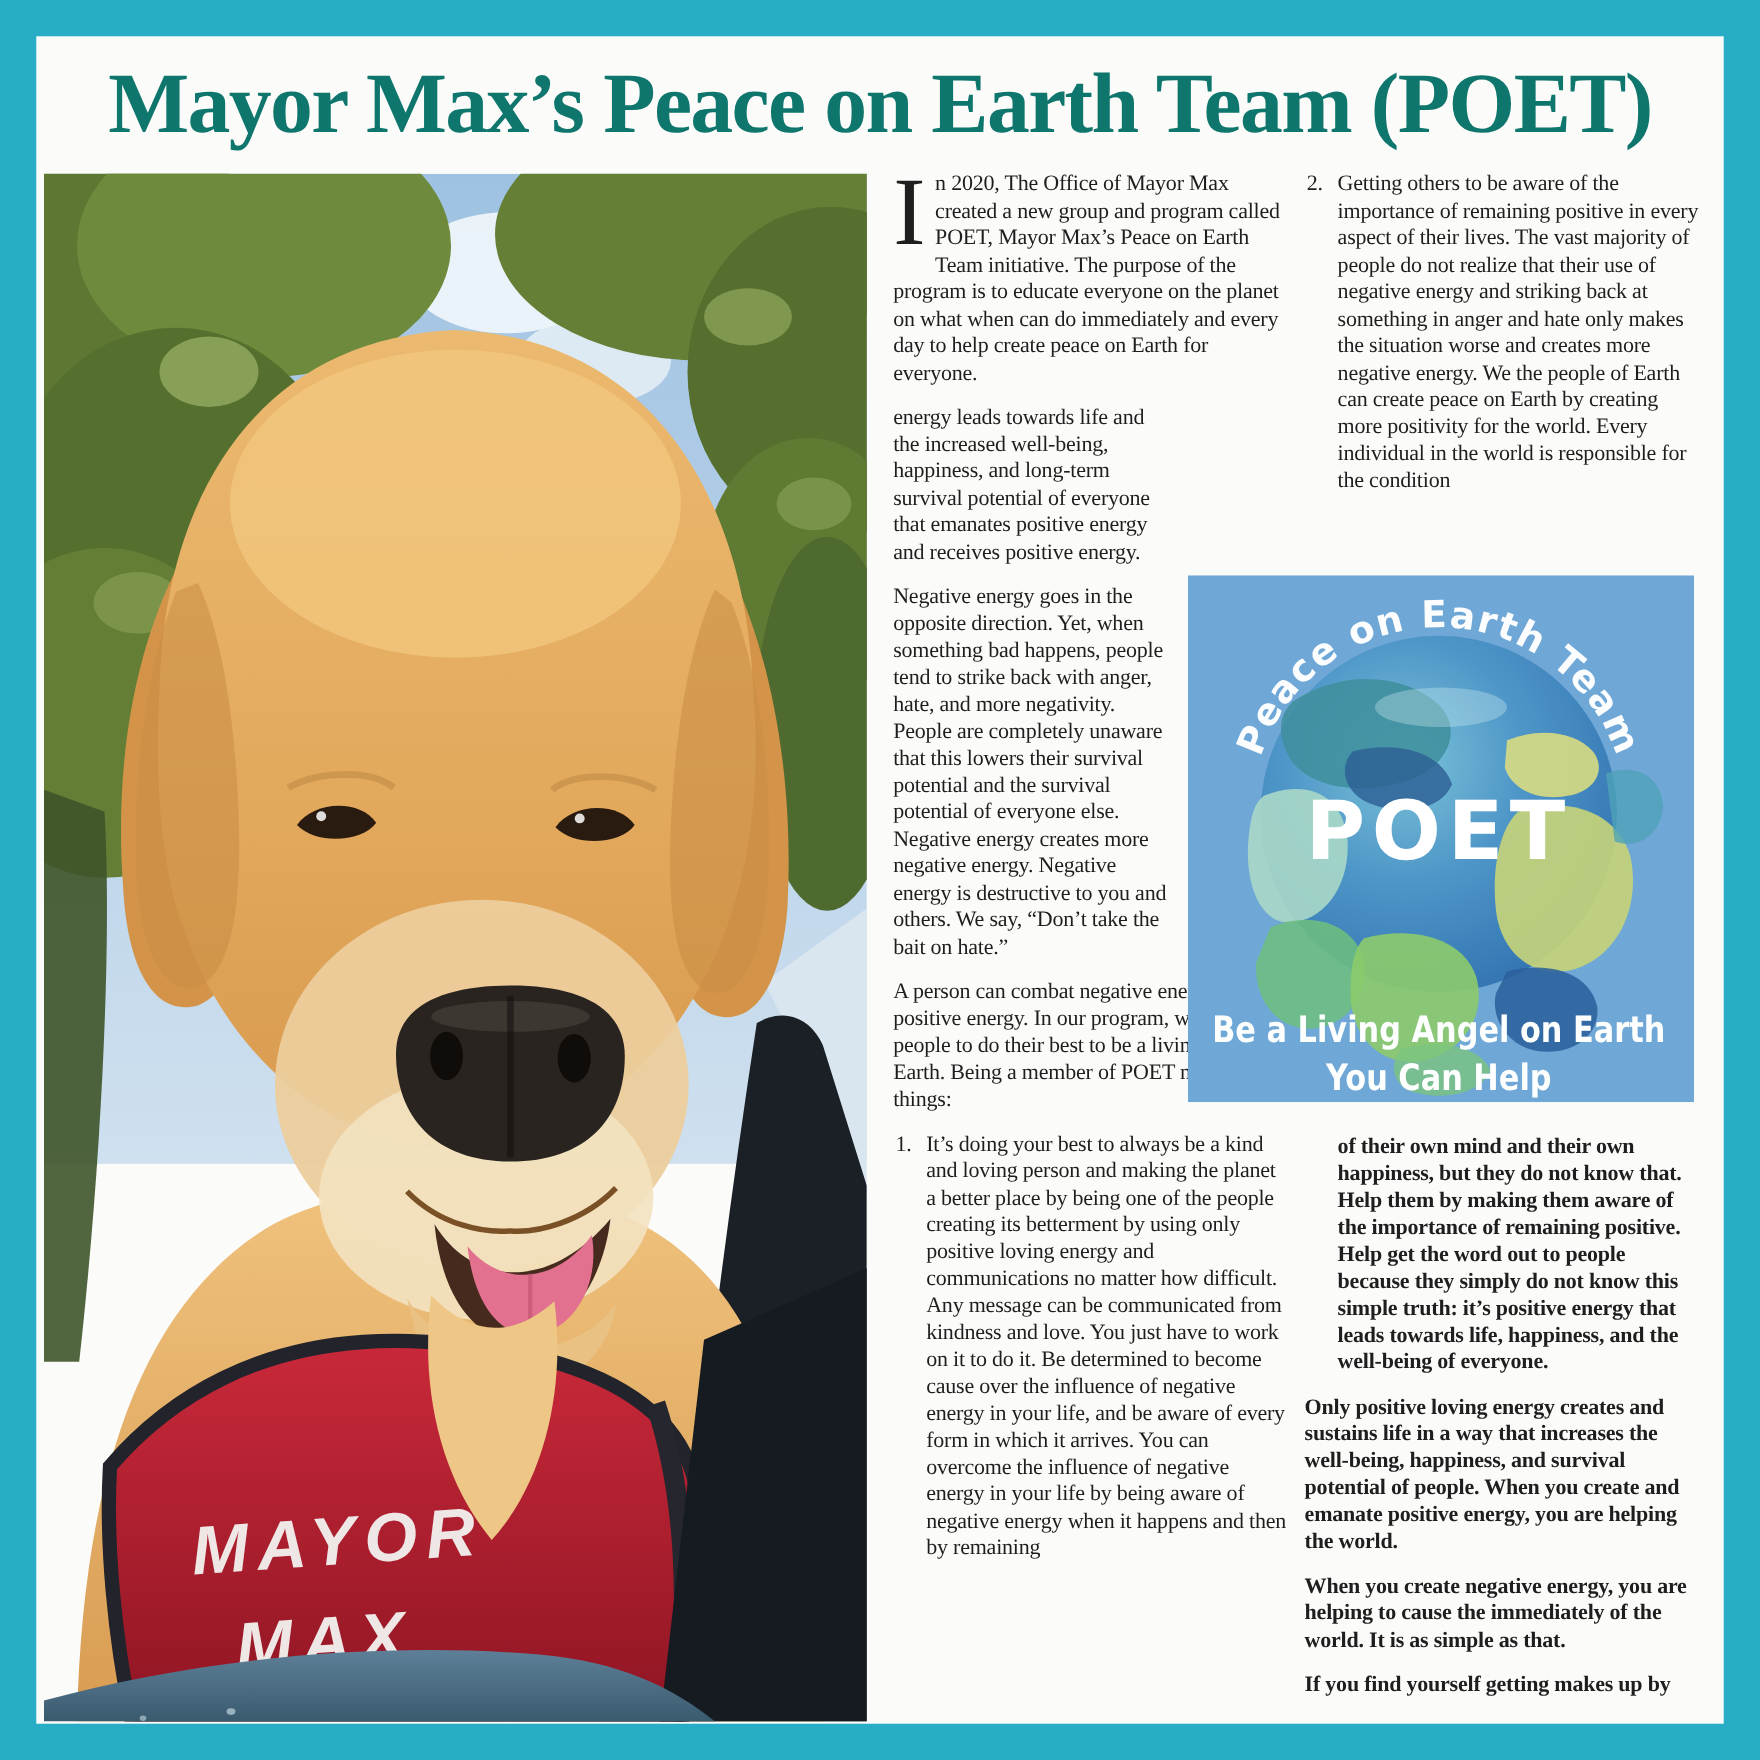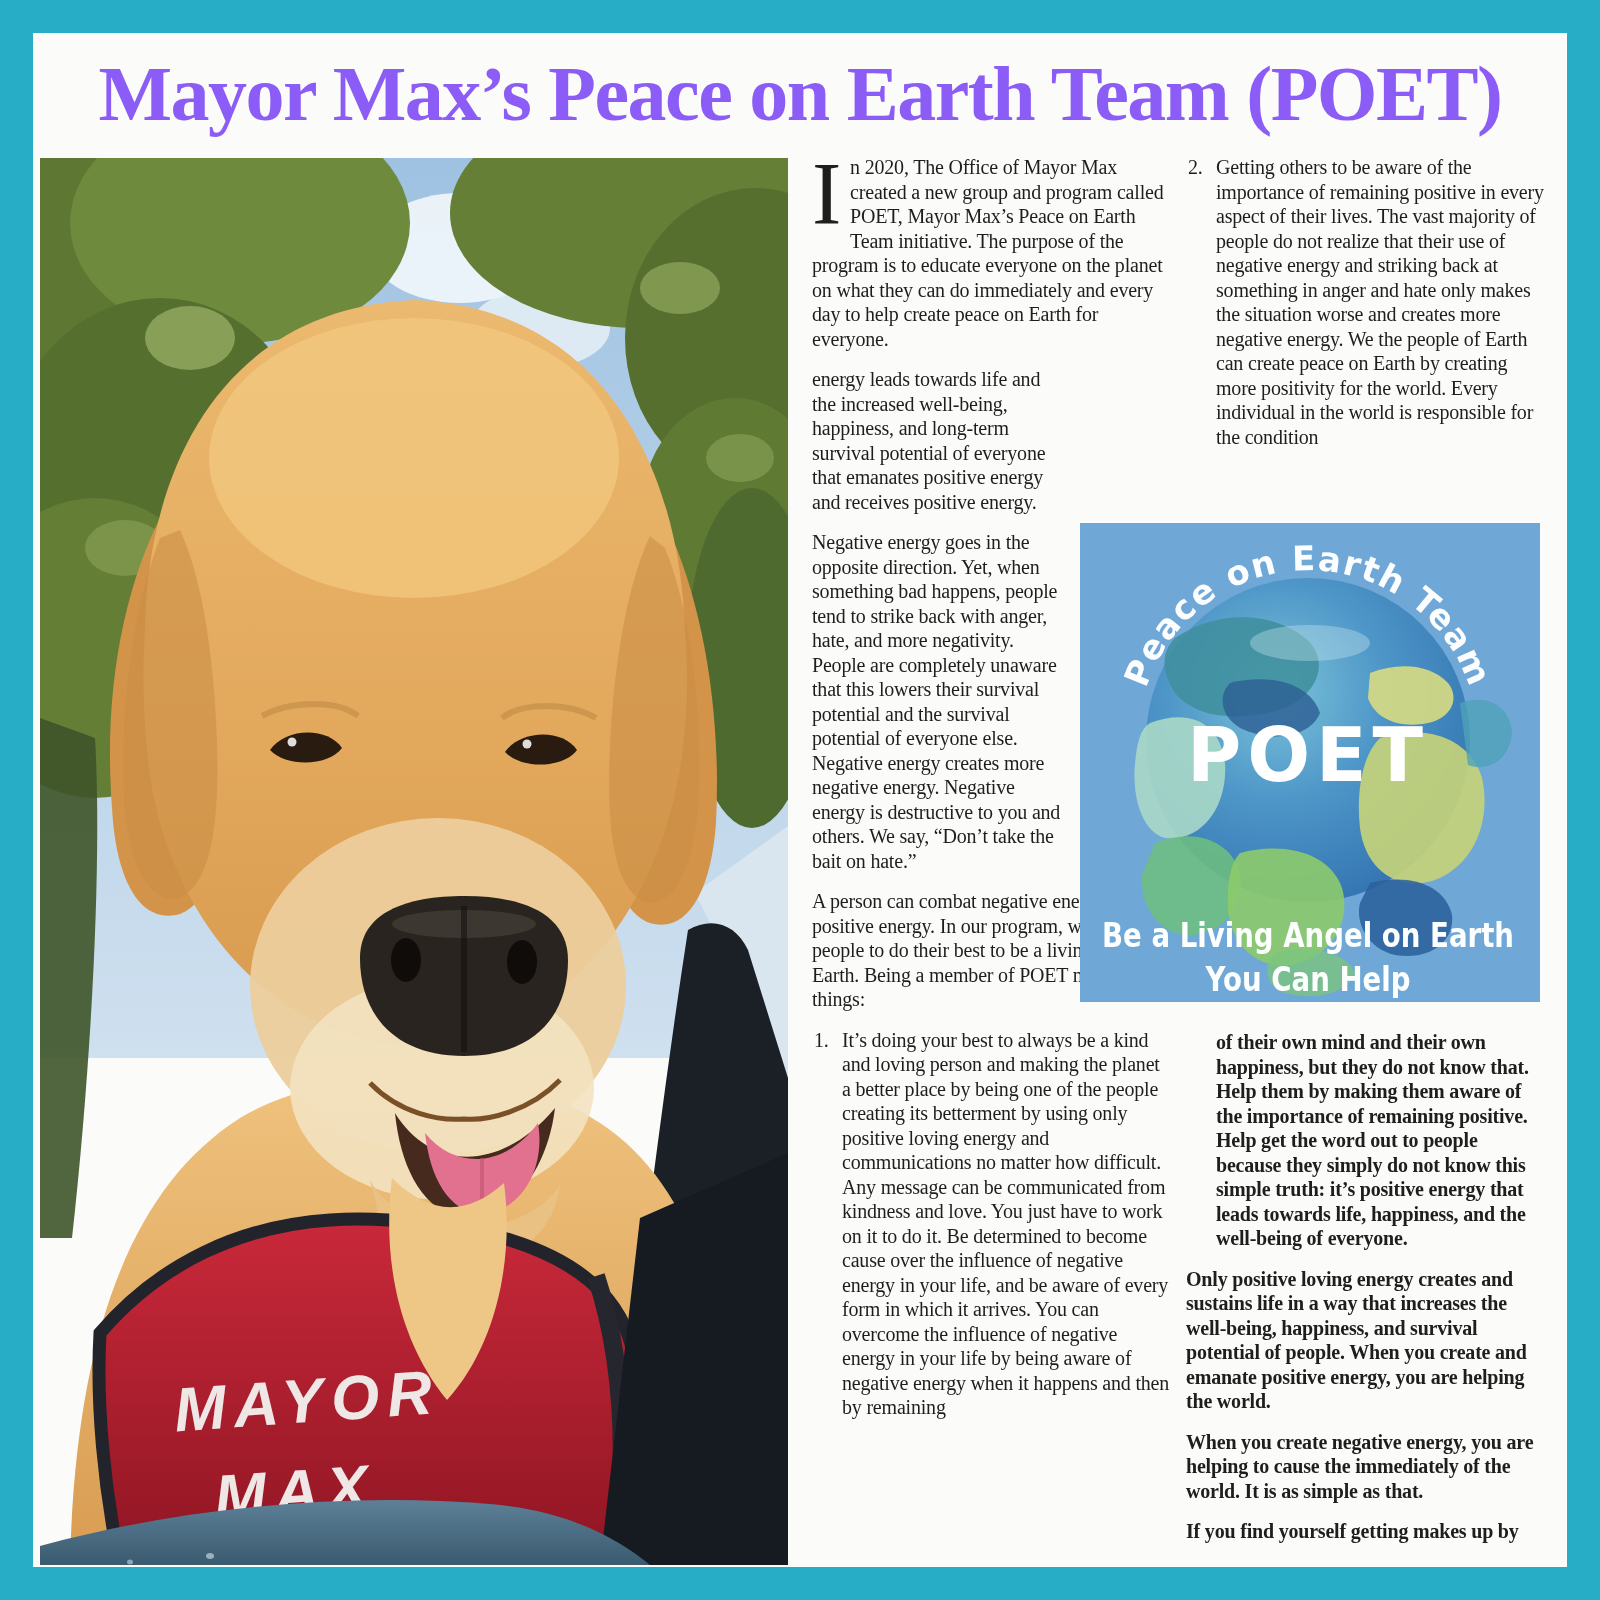--- a/index.html
+++ b/index.html
@@ -2,21 +2,21 @@
 <html><head>
 <meta charset="utf-8">
 <style>
   html,body{margin:0;padding:0;background:#e8e8e8;}
   .canvas{position:relative;width:1600px;height:1600px;background:#28ADC6;overflow:hidden;
           font-family:"Liberation Serif",serif;}
   .page{position:absolute;left:33px;top:33px;width:1534px;height:1534px;background:#FBFBF9;}
 
   .title{position:absolute;left:0;right:0;top:16px;margin:0;text-align:center;
          font-family:"Liberation Serif",serif;font-weight:bold;font-size:78px;
-         letter-spacing:-1.5px;color:#8b5cf6;}
+         letter-spacing:-1.5px;color:#0f766e;}
 
   .photo{position:absolute;left:7px;top:125px;width:748px;height:1407px;z-index:1;}
   .photo svg{display:block;}
 
   .col{position:absolute;z-index:2;font-size:20px;line-height:24.5px;color:#1E1E1E;
        letter-spacing:-0.2px;}
   .col1{left:779px;top:122px;width:360px;}
   .col2{left:1153px;top:122px;width:360px;height:1412px;}
   .para{margin:0 0 16px 0;}
   .para.nogap{margin-bottom:0;}
@@ -141,21 +141,21 @@
         <polygon points="600,1060 748,995 748,1407 560,1407" fill="#151B20"></polygon>
 
         <path d="M0,1388 C140,1350 300,1334 450,1346 C522,1352 572,1376 610,1407 L0,1407 Z" fill="url(#panel)"></path>
         <ellipse cx="170" cy="1398" rx="4" ry="3" fill="#AFC6D2" opacity="0.8"></ellipse>
         <ellipse cx="90" cy="1404" rx="3" ry="2.5" fill="#AFC6D2" opacity="0.7"></ellipse>
       </svg>
     </div>
 
     <div class="col col1">
       <p class="para">
-        <span class="dropcap">I</span><span>n 2020, The Office of Mayor Max created a new group and program called POET, Mayor Max’s Peace on Earth Team initiative. The purpose of the program is to educate everyone on the planet on what they can do immediately and every day to help create peace on Earth for everyone.</span>
+        <span class="dropcap">I</span><span>n 2020, The Office of Mayor Max created a new group and program called POET, Mayor Max’s Peace on Earth Team initiative. The purpose of the program is to educate everyone on the planet on what when can do immediately and every day to help create peace on Earth for everyone.</span>
       </p>
       <p class="para narrow">energy leads towards life and the increased well-being, happiness, and long-term survival potential of everyone that emanates positive energy and receives positive energy.</p>
       <p class="para narrow">Negative energy goes in the opposite direction. Yet, when something bad happens, people tend to strike back with anger, hate, and more negativity. People are completely unaware that this lowers their survival potential and the survival potential of everyone else. Negative energy creates more negative energy. Negative energy is destructive to you and others. We say, “Don’t take the bait on hate.”</p>
       <p class="para">A person can combat negative energy with positive energy. In our program, we ask people to do their best to be a living angel on Earth. Being a member of POET means two things:</p>
       <div class="li">
         <span class="num">1.</span>
         <span>It’s doing your best to always be a kind and loving person and making the planet a better place by being one of the people creating its betterment by using only positive loving energy and communications no matter how difficult. Any message can be communicated from kindness and love. You just have to work on it to do it. Be determined to become cause over the influence of negative energy in your life, and be aware of every form in which it arrives. You can overcome the influence of negative energy in your life by being aware of negative energy when it happens and then by remaining</span>
       </div>
     </div>
 

